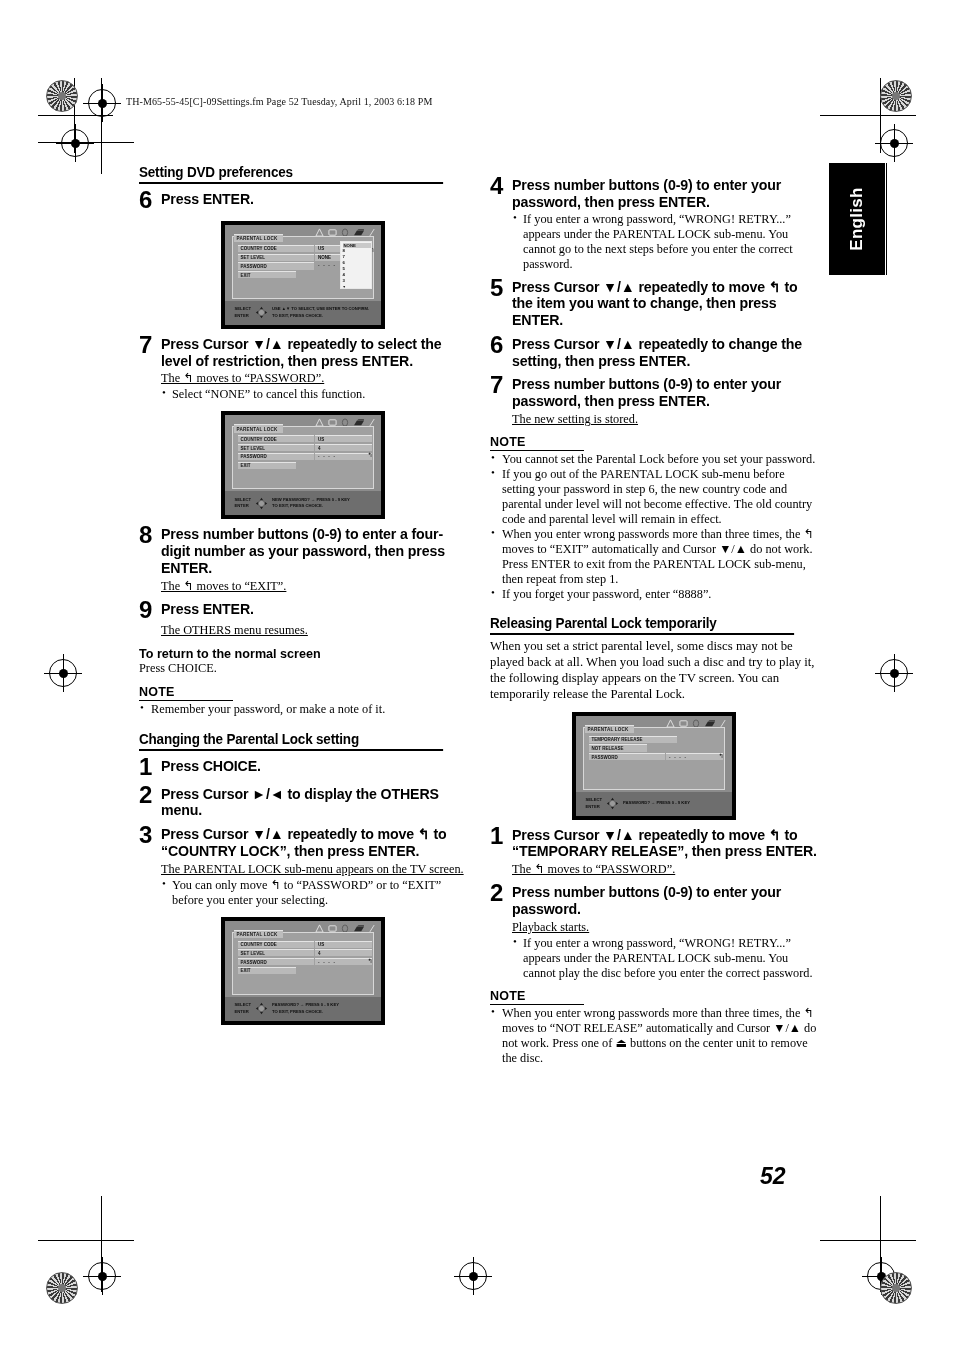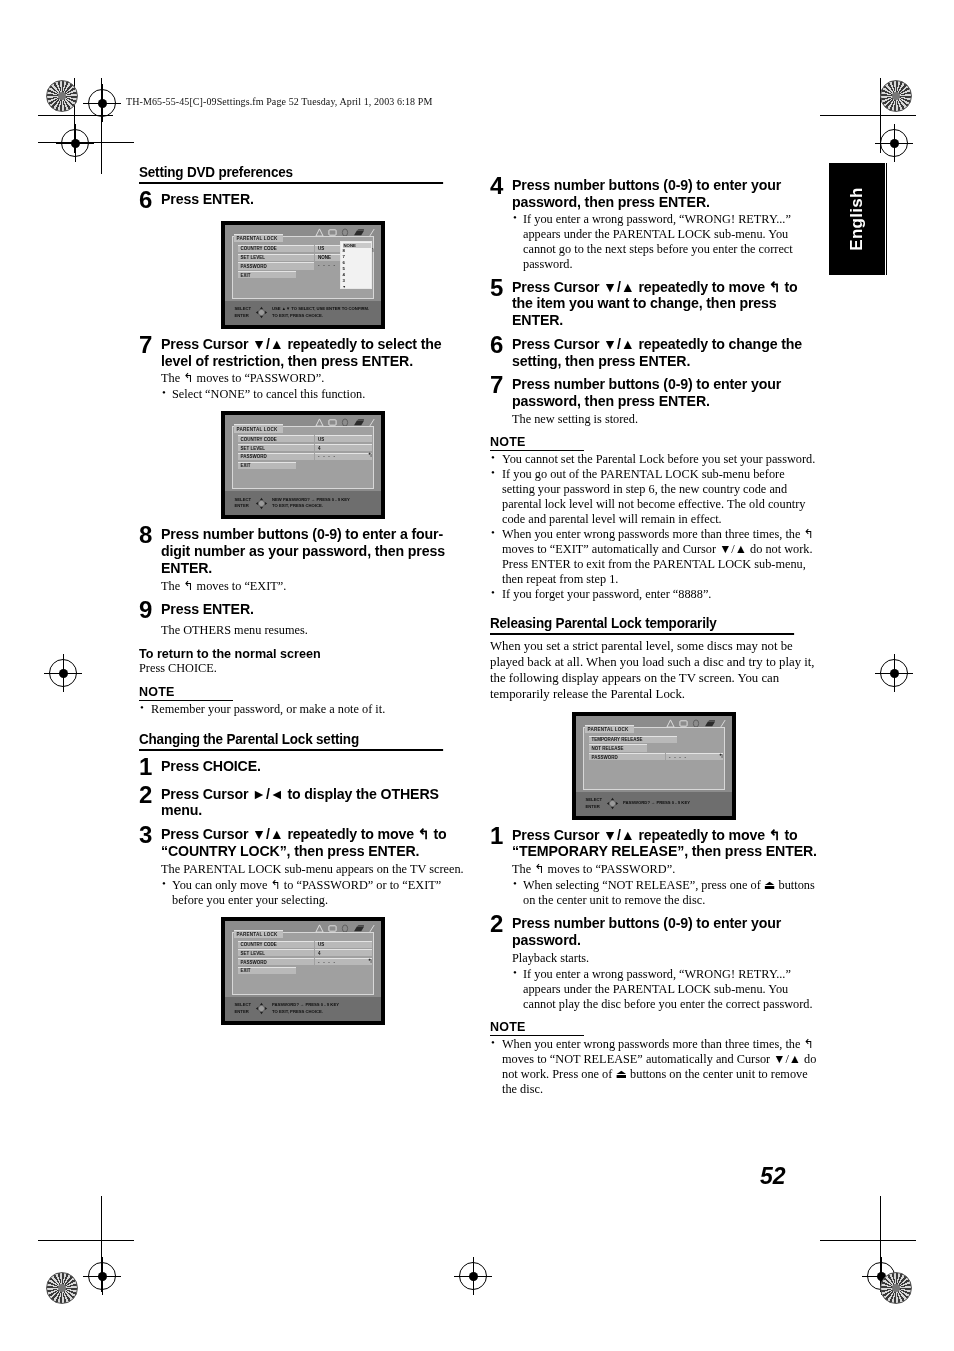--- a/index.html
+++ b/index.html
@@ -85,21 +85,21 @@
     font-weight: bold; font-size: 24px; line-height: 0.95;
     width: 22px; flex: 0 0 22px; margin-top: -2px;
   }
   .step .txt {
     font-family: Liberation Sans, sans-serif;
     font-weight: bold; font-size: 14.2px; line-height: 1.18;
     letter-spacing: -0.15px;
   }
   .sub {
     font-family: "Liberation Serif", serif;
-    font-size: 12.3px; line-height: 1.22; margin: 2px 0 0 22px;
+    font-size: 12.3px; line-height: 1.22; margin: 2px 0 0 22px; text-decoration: underline;
   }
   ul.bul {
     margin: 1px 0 0 22px; padding: 0; list-style: none;
   }
   ul.bul li {
     font-family: "Liberation Serif", serif;
     font-size: 12.3px; line-height: 1.22;
     padding-left: 11px; position: relative; margin-bottom: 0px;
   }
   ul.bul li::before {
@@ -544,21 +544,21 @@
 
     <div class="step">
       <div class="num">7</div>
       <div class="txt">Press number buttons (0-9) to enter your password, then press ENTER.</div>
     </div>
     <div class="sub">The new setting is stored.</div>
 
     <div class="notehead">NOTE</div>
     <ul class="bul flush">
       <li>You cannot set the Parental Lock before you set your password.</li>
-      <li>If you go out of the PARENTAL LOCK sub-menu before setting your password in step 6, the new country code and parental lock level will not become effective. The old country code and parental level will remain in effect.</li>
+      <li>If you go out of the PARENTAL LOCK sub-menu before setting your password in step 6, the new country code and parental under level will not become effective. The old country code and parental level will remain in effect.</li>
       <li>When you enter wrong passwords more than three times, the ↰ moves to “EXIT” automatically and Cursor ▼/▲ do not work. Press ENTER to exit from the PARENTAL LOCK sub-menu, then repeat from step 1.</li>
       <li>If you forget your password, enter “8888”.</li>
     </ul>
 
     <h2 class="sechead condensed" style="margin-top:13px;">Releasing Parental Lock temporarily</h2>
     <div class="para">When you set a strict parental level, some discs may not be played back at all. When you load such a disc and try to play it, the following display appears on the TV screen. You can temporarily release the Parental Lock.</div>
 
     
     <div class="tv">
       <div class="tv-inner">
@@ -612,23 +612,20 @@
           </div>
         </div>
       </div>
     </div>
 
     <div class="step">
       <div class="num">1</div>
       <div class="txt">Press Cursor ▼/▲ repeatedly to move ↰ to “TEMPORARY RELEASE”, then press ENTER.</div>
     </div>
     <div class="sub">The ↰ moves to “PASSWORD”.</div>
-    <ul class="bul">
-      <li>When selecting “NOT RELEASE”, press one of ⏏ buttons on the center unit to remove the disc.</li>
-    </ul>
 
     <div class="step">
       <div class="num">2</div>
       <div class="txt">Press number buttons (0-9) to enter your password.</div>
     </div>
     <div class="sub">Playback starts.</div>
     <ul class="bul">
       <li>If you enter a wrong password, “WRONG! RETRY...” appears under the PARENTAL LOCK sub-menu. You cannot play the disc before you enter the correct password.</li>
     </ul>
 

